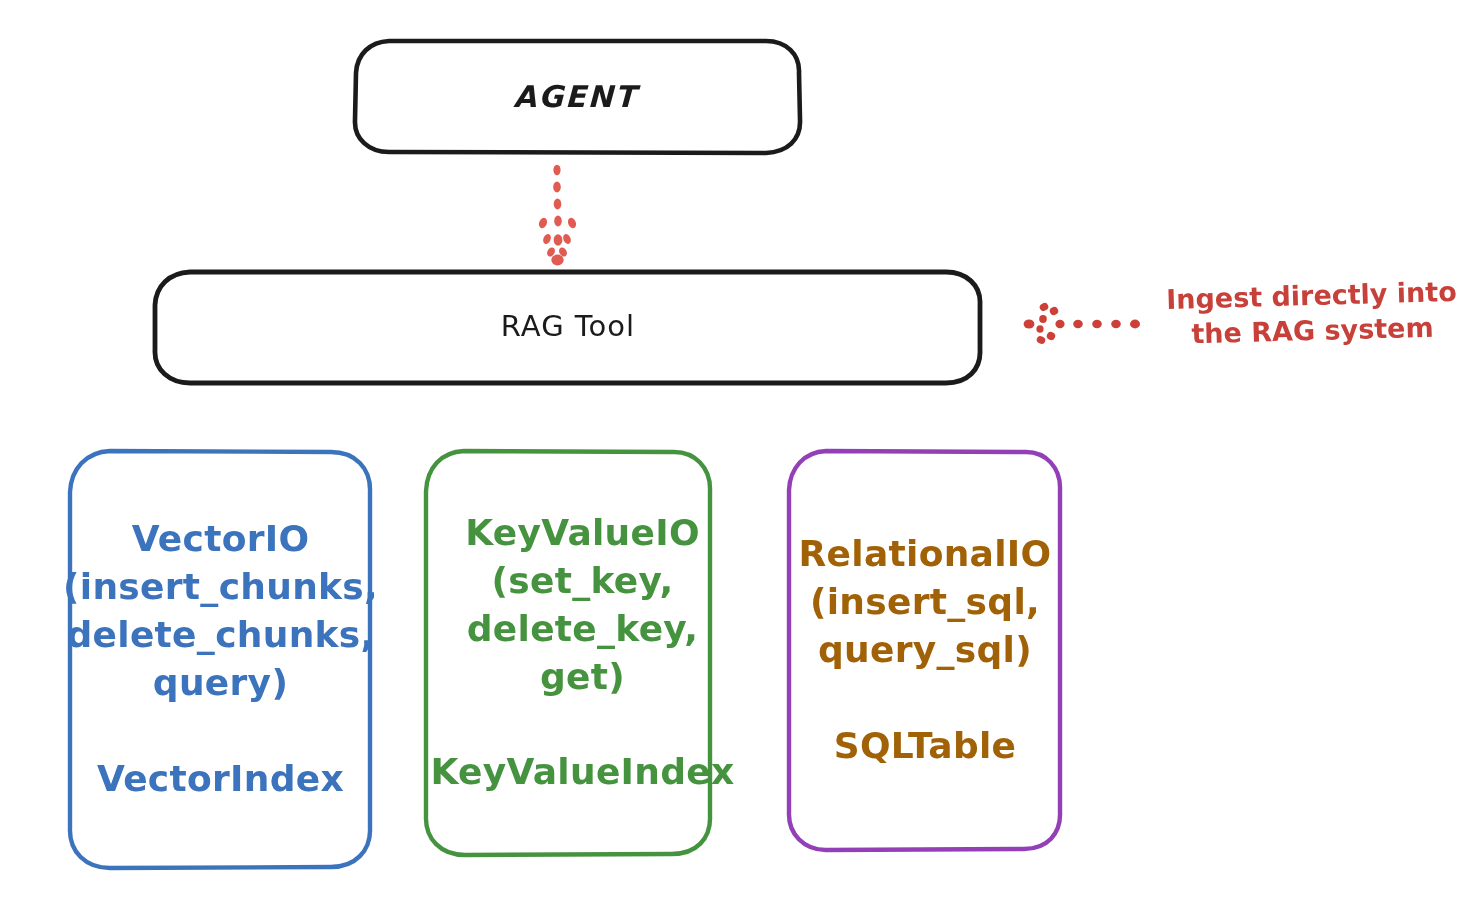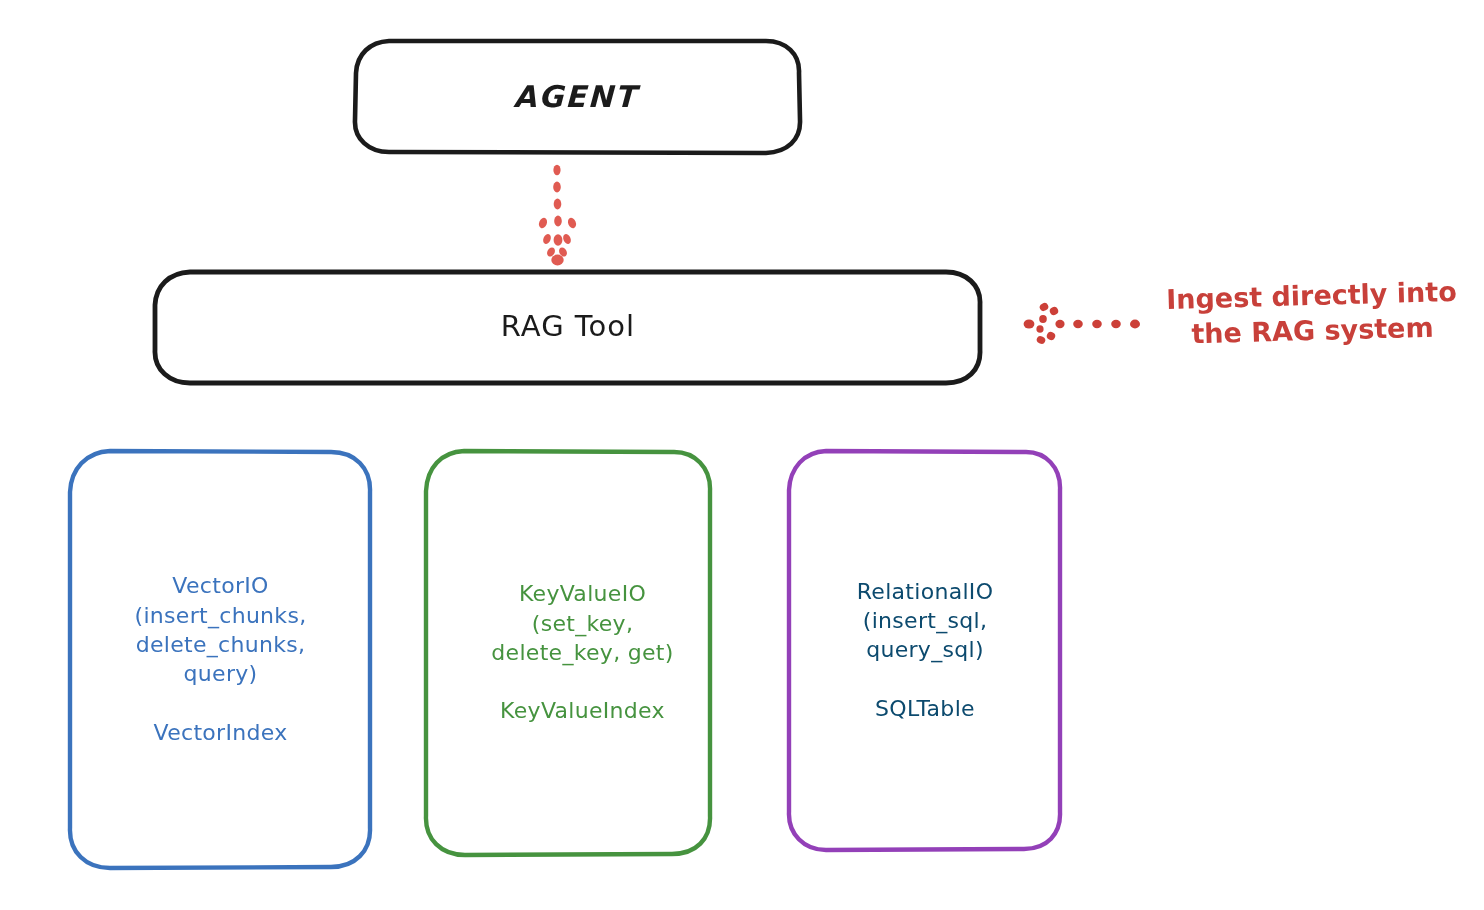--- a/index.html
+++ b/index.html
@@ -69,27 +69,27 @@
   }
   #key-value-io-node {
     left: 426px; top: 450px;
     width: 285px; height: 405px;
   }
   #relational-io-node {
     left: 789px; top: 450px;
     width: 272px; height: 400px;
   }
   .provider .node-label {
-    font-size: 22px;
-    font-weight: 400;
+    font-size: 36px;
+    font-weight: 700;
     line-height: 1.33;
   }
   #vector-io-node .node-label { color: #3b73bd; }
   #key-value-io-node .node-label { color: #46933f; margin-left: 28px; }
-  #relational-io-node .node-label { color: #0c4a6e; }
+  #relational-io-node .node-label { color: #a16207; }
 
   
   #ingest-annotation {
     position: absolute;
     left: 1147px; top: 278px;
     width: 330px;
     color: #c8403a;
     font-size: 27px;
     font-weight: 600;
     line-height: 1.3;

